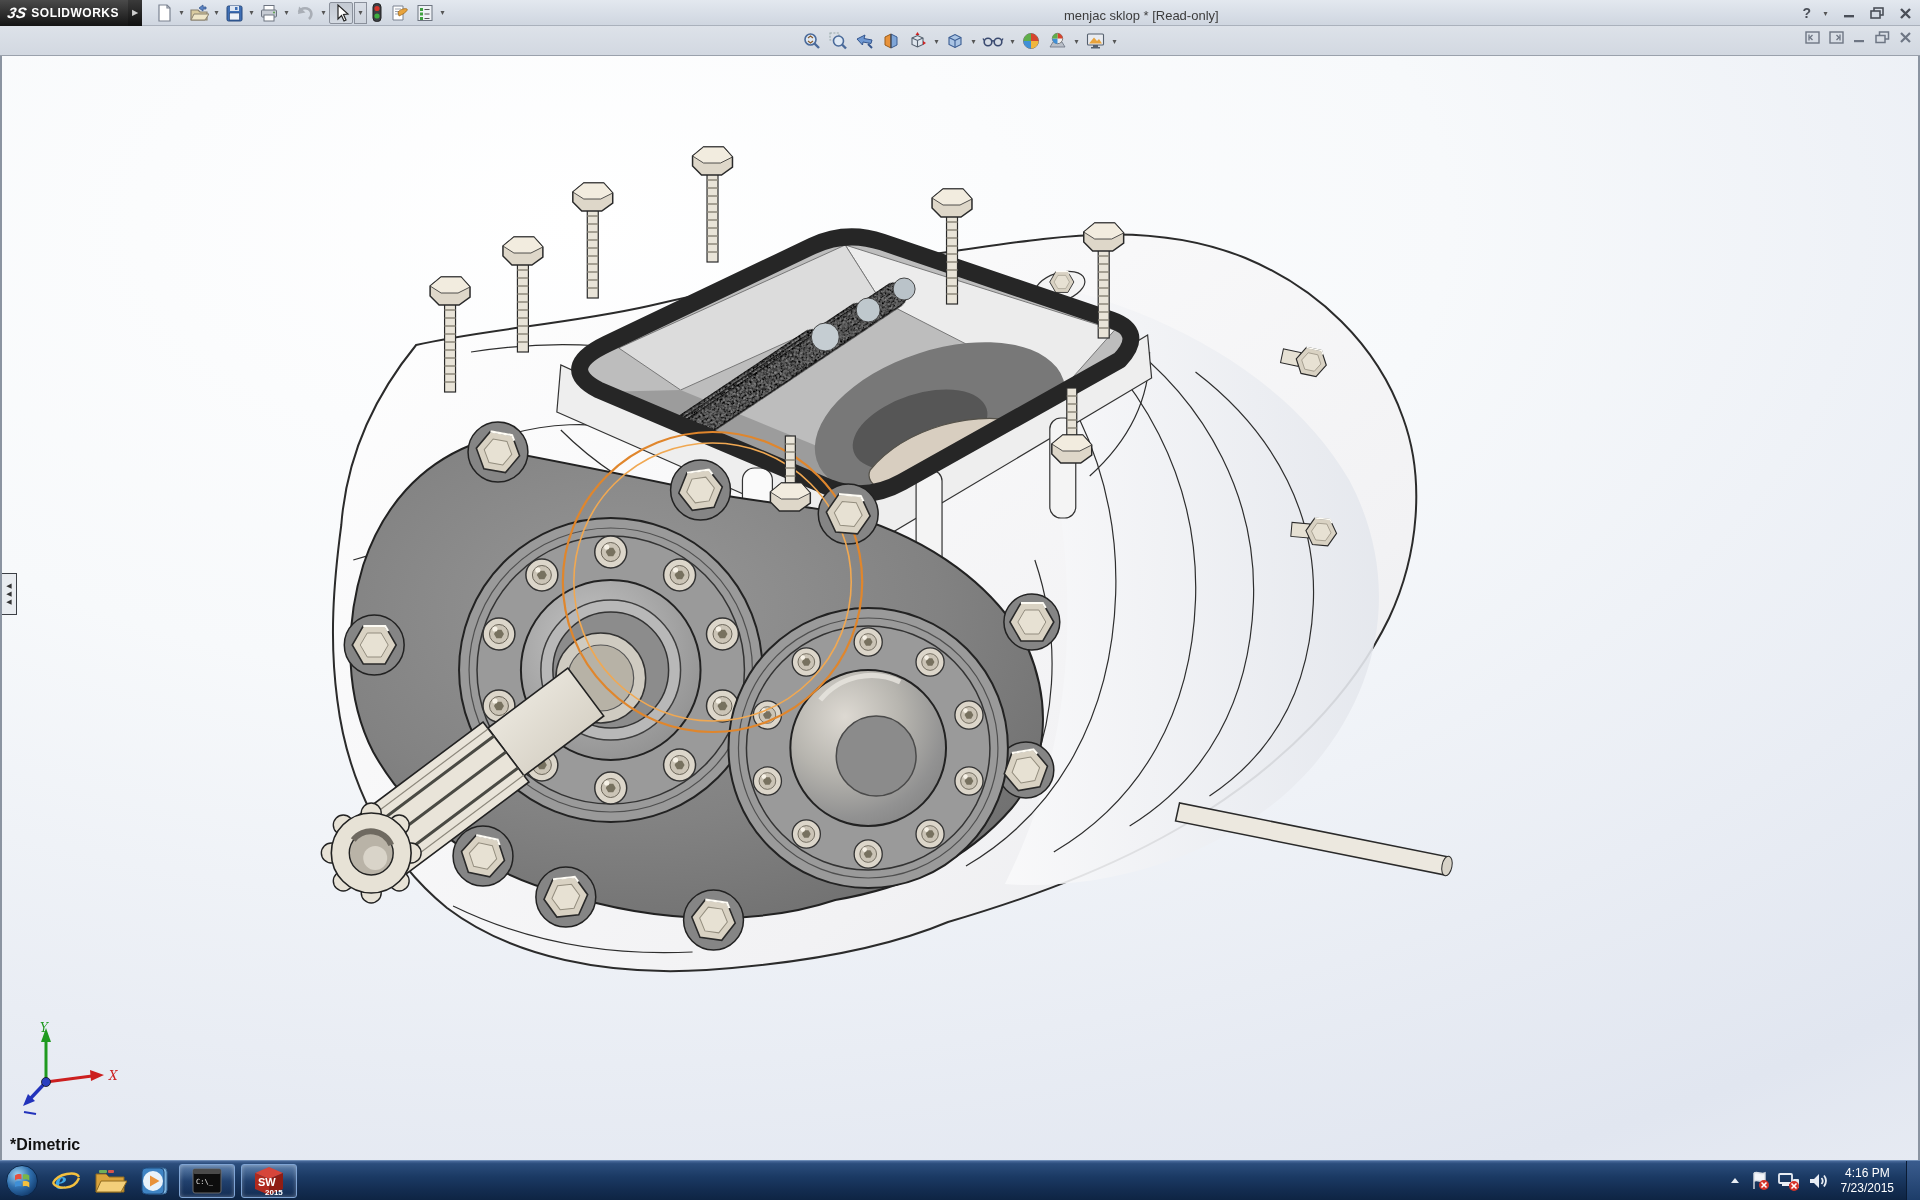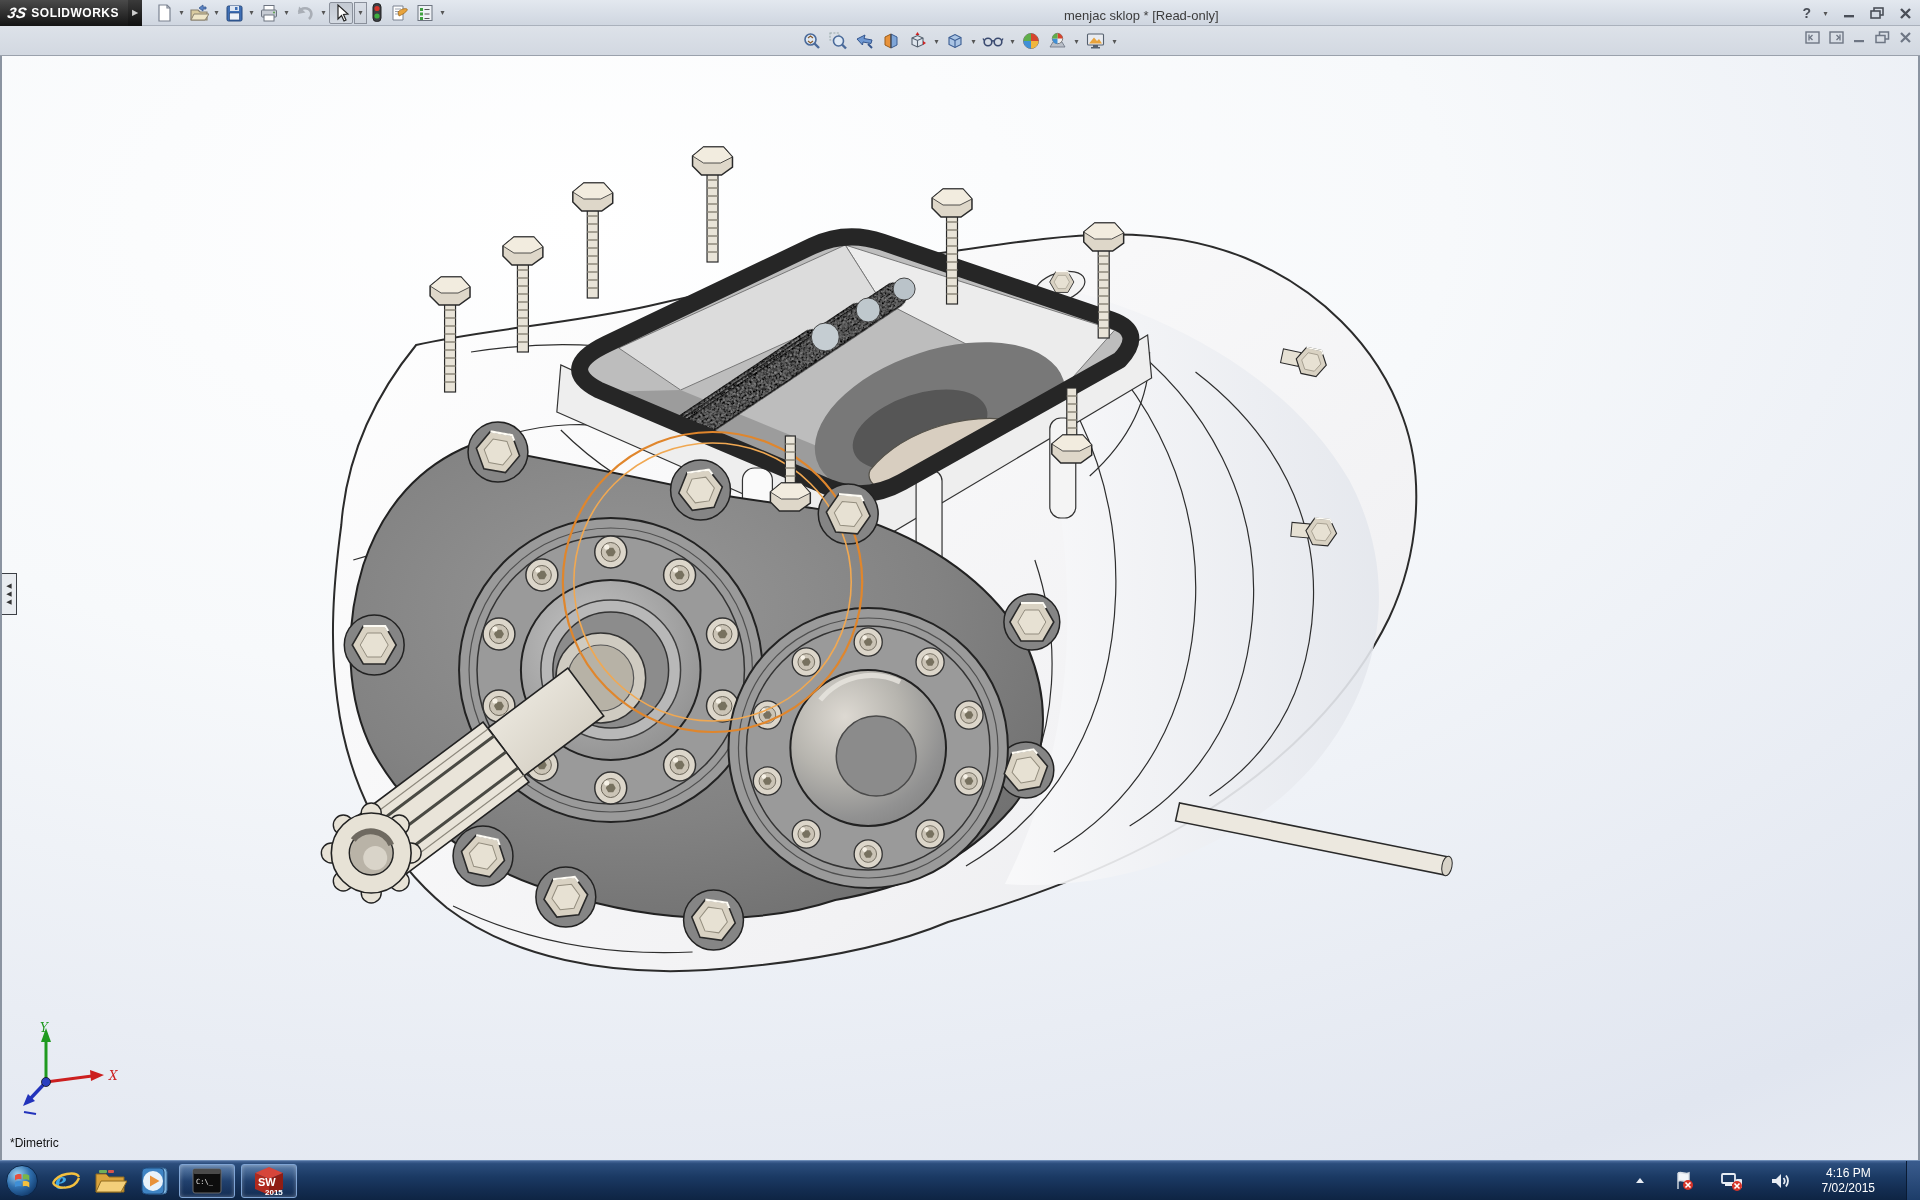--- a/index.html
+++ b/index.html
@@ -39,33 +39,33 @@
   
   #viewport { position:absolute; left:0; top:56px; width:1920px; height:1104px;
     border-left:2px solid #8b94a1; border-right:2px solid #8b94a1;
     background:radial-gradient(130% 120% at 30% 15%, #ffffff 0%, #f7f9fb 35%, #e1e6f0 80%, #ecEFF5 100%);
     background:radial-gradient(130% 120% at 30% 15%, #ffffff 0%, #f7f9fb 35%, #e1e6f0 80%, #eceff5 100%); }
   #model-svg { position:absolute; left:0; top:0; width:100%; height:100%; }
   #fm-tab { position:absolute; left:0px; top:517px; width:15px; height:42px; background:#e9ecf0;
     border:1px solid #3c3f45; border-left:none; display:flex; flex-direction:column;
     align-items:center; justify-content:center; gap:2px; }
   #fm-tab span { font-size:7px; line-height:6px; color:#333; }
-  #view-label { position:absolute; left:8px; top:1080px; font-size:12px; font-weight:400; color:#111; }
+  #view-label { position:absolute; left:8px; top:1080px; font-size:16px; font-weight:700; color:#111; }
   #triad { position:absolute; left:14px; bottom:40px; }
 
   
   #taskbar { position:absolute; left:0; bottom:0; width:1920px; height:40px;
     background:linear-gradient(#49699a 0%,#2b4d7c 7%,#1b3a64 40%,#132c50 75%,#0e2443 100%);
     border-top:1px solid #6d8cb6; display:flex; align-items:center; }
   .tk-icon { width:44px; height:38px; display:flex; align-items:center; justify-content:center; }
   .tk-app { width:56px; height:34px; margin:0 3px; display:flex; align-items:center; justify-content:center;
     border:1px solid #7fa4d4; border-radius:3px;
     background:linear-gradient(rgba(160,195,235,.45), rgba(60,100,160,.25) 50%, rgba(25,55,105,.35));
     box-shadow:inset 0 0 4px rgba(255,255,255,.35); }
-  #tray { margin-left:auto; display:flex; align-items:center; gap:25px; height:40px; }
+  #tray { margin-left:auto; display:flex; align-items:center; gap:6px; height:40px; }
   #clock { color:#fff; font-size:12px; text-align:center; line-height:15px; padding:0 6px; }
   #show-desktop { width:14px; height:40px; border-left:1px solid #0a1b33;
     background:linear-gradient(#3a5c8e,#1c3c68); }
   .trayicon { display:flex; align-items:center; justify-content:center; }
 </style>
 </head>
 <body>
 
 <div id="app">
 
@@ -655,18 +655,18 @@
         </svg>
       </div>
       <div class="trayicon">
         <svg width="22" height="22">
           <path d="M3 9 h4 l5 -5 v14 l-5 -5 h-4 z" fill="#e8edf4"></path>
           <path d="M14.5 8 q2.5 3 0 6 M17 5.5 q4 5 0 11" fill="none" stroke="#e8edf4" stroke-width="1.8"></path>
         </svg>
       </div>
       <div id="clock">
         <div>4:16 PM</div>
-        <div>7/02/2015</div>
+        <div>7/23/2015</div>
       </div>
       <div id="show-desktop"></div>
     </div>
   </div>
 </div>
 
 </body></html>

